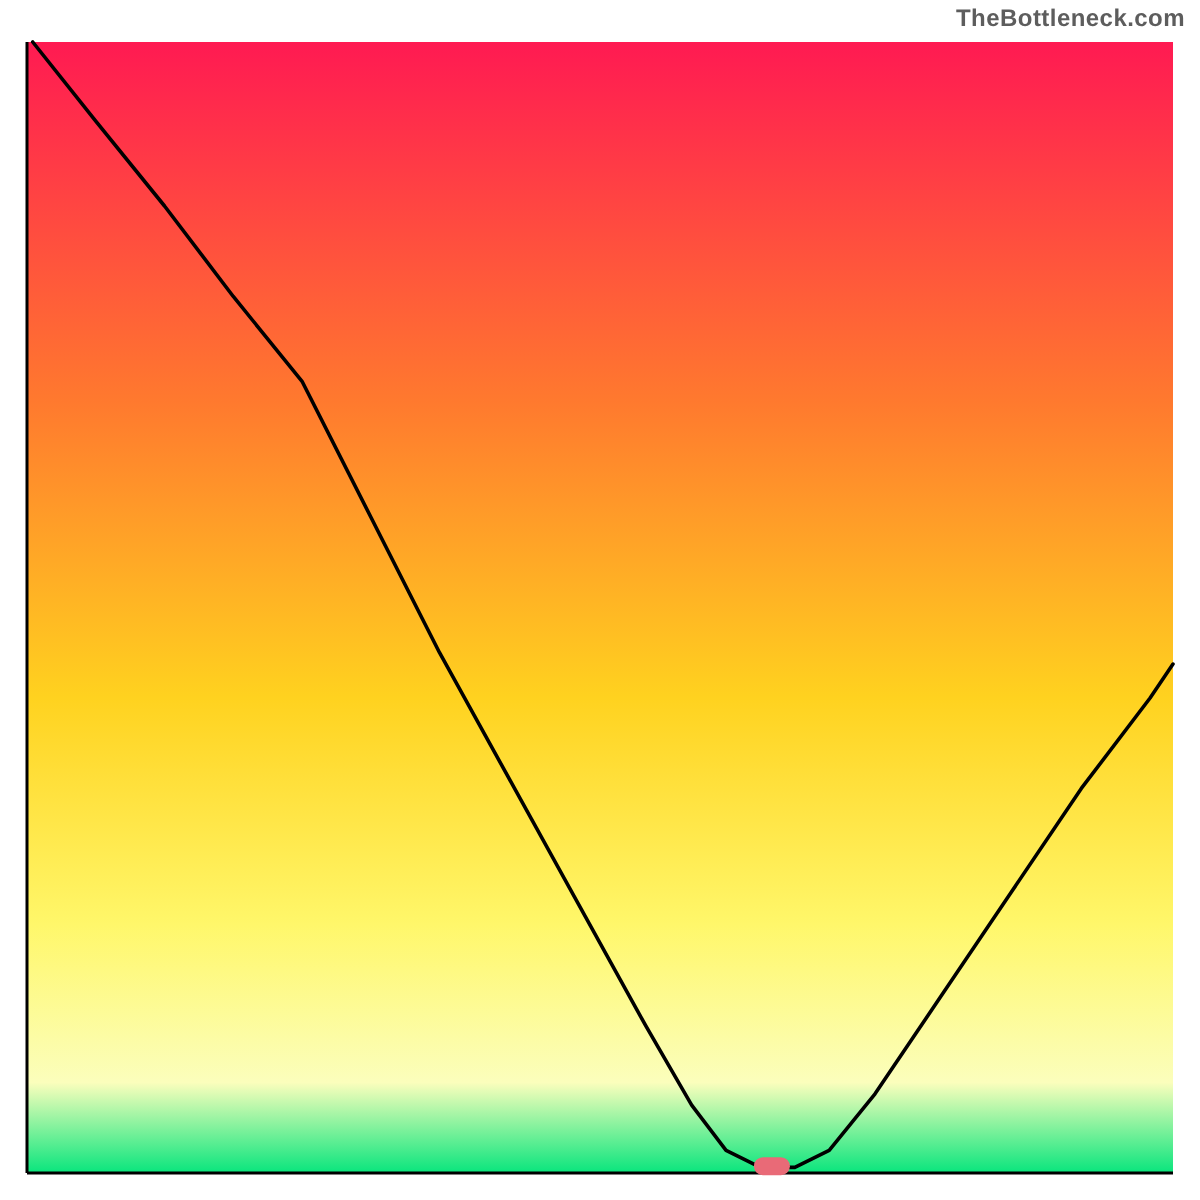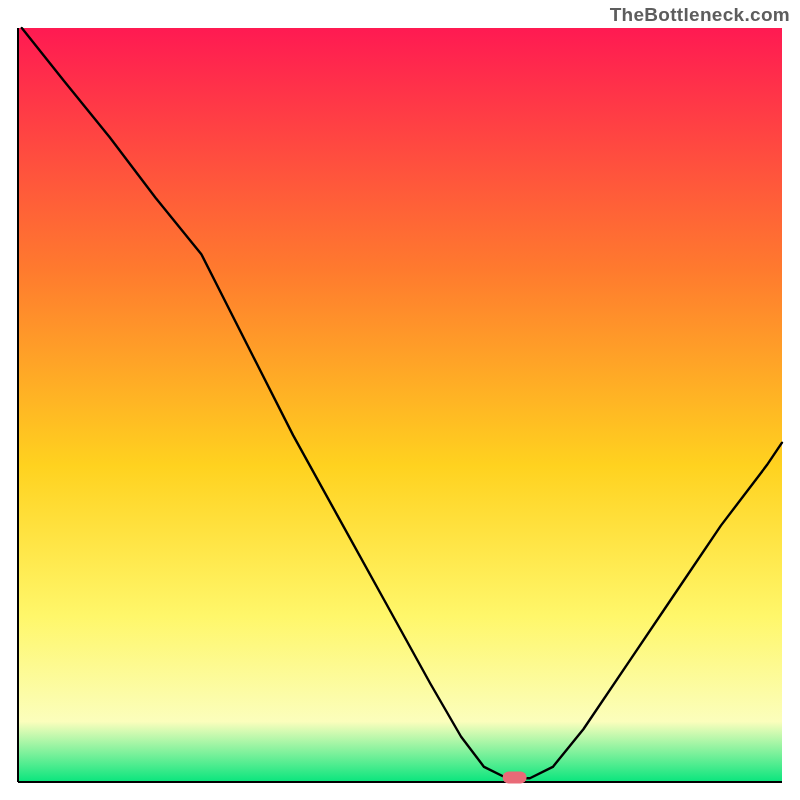--- a/index.html
+++ b/index.html
@@ -18,21 +18,21 @@
   svg.plot {
     position: absolute;
     top: 0;
     left: 0;
   }
   .watermark {
     position: absolute;
     top: 4px;
     right: 10px;
     font-family: Arial, Helvetica, sans-serif;
-    font-size: 19px;
+    font-size: 16px;
     font-weight: 600;
     color: #5d5d5d;
     letter-spacing: 0.3px;
   }
 </style>
 </head>
 <body>
 
 <div class="chart-container">
   <svg class="plot" viewBox="0 0 800 800" width="800" height="800" preserveAspectRatio="none">

